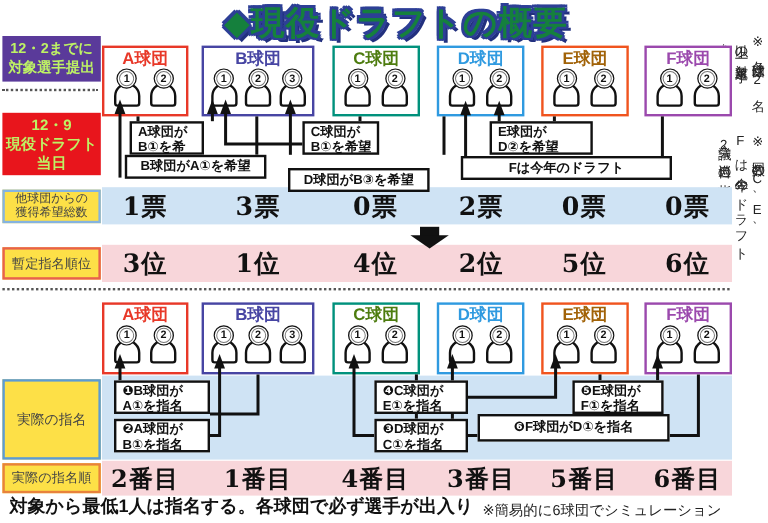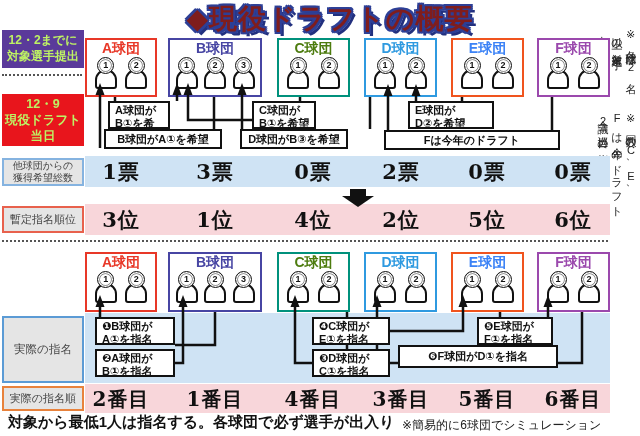--- a/index.html
+++ b/index.html
@@ -1,20 +1,20 @@
 <!DOCTYPE html>
 <html><head>
 <meta charset="utf-8">
 <style>
   html,body{margin:0;padding:0;background:#fff;}
   .stage{position:relative;width:640px;height:436px;background:#fff;overflow:hidden;
          font-family:"Liberation Sans","DejaVu Sans",sans-serif;color:#111;}
   
   .title{position:absolute;left:110px;top:0;width:440px;text-align:center;
-         font-size:28px;font-weight:900;letter-spacing:1px;color:#7f1d1d;
+         font-size:28px;font-weight:900;letter-spacing:1px;color:#15803d;
          text-shadow:-2px -2px 0 #2d3f96,2px -2px 0 #2d3f96,-2px 2px 0 #2d3f96,2px 2px 0 #2d3f96,
                      -2px 0 0 #2d3f96,2px 0 0 #2d3f96,0 -2px 0 #2d3f96,0 2px 0 #2d3f96,
                      4px 4px 0 #22307e;}
   
   .tag{position:absolute;left:2px;width:82px;color:#bef264;font-weight:bold;text-align:center;
        white-space:pre-line;box-sizing:border-box;}
   .tag-purple{top:30px;background:#5a3a9a;font-size:12px;line-height:16px;padding-top:2px;height:38px;}
   .tag-red{top:94px;background:#e8151c;font-size:12.5px;line-height:16px;padding-top:2px;height:52px;}
   .dotline{position:absolute;left:2px;top:74px;width:80px;border-top:2px dotted #555;}
   
@@ -22,21 +22,21 @@
          white-space:pre-line;font-size:11px;letter-spacing:1.5px;line-height:14px;color:#222;}
   .vnote1{top:28px;height:130px;}
   .vnote2{top:112px;height:175px;}
   
   .band{position:absolute;left:85px;width:525px;}
   .band-votes{top:156px;height:31px;background:#cfe3f4;}
   .band-prov{top:204px;height:31px;background:#f8d6da;}
   .band-nom{top:313px;height:70px;background:#cfe3f4;}
   .band-order{top:384px;height:29px;background:#f8d6da;}
   
-  .rlabel{position:absolute;left:2px;background:#e5e5e5;box-sizing:border-box;color:#444;
+  .rlabel{position:absolute;left:2px;background:#fde047;box-sizing:border-box;color:#444;
           display:flex;align-items:center;justify-content:center;text-align:center;z-index:6;}
   .lbl-votes{top:158px;width:82px;height:28px;border:2px solid #85b3e0;font-size:10px;line-height:12px;white-space:pre-line;}
   .lbl-prov{top:206px;width:82px;height:27px;border:2px solid #e8614d;font-size:11px;}
   .lbl-nom{top:316px;width:82px;height:67px;border:2px solid #5b9bd5;font-size:11.5px;}
   .lbl-order{top:386px;width:82px;height:25px;border:2px solid #e8823c;font-size:11px;}
   
   .cell{position:absolute;width:90px;text-align:center;font-weight:bold;color:#111;
         font-family:"DejaVu Serif","Liberation Serif",serif;letter-spacing:1px;z-index:3;}
   .votes-y{top:158px;font-size:21px;}
   .prov-y{top:206px;font-size:21px;}
@@ -49,21 +49,21 @@
   .t-a{left:85px;width:72px;}
   .t-b{left:168px;width:94px;}
   .t-c{left:277px;width:73px;}
   .t-d{left:364px;width:73px;}
   .t-e{left:451px;width:73px;}
   .t-f{left:537px;width:73px;}
   .cb-a{border-color:#e83828;}.ct-a{color:#e83828;}
   .cb-b{border-color:#4745a3;}.ct-b{color:#4745a3;}
   .cb-c{border-color:#00917c;}.ct-c{color:#4d7c0f;}
   .cb-d{border-color:#2f9ae0;}.ct-d{color:#2f9ae0;}
-  .cb-e{border-color:#f0541e;}.ct-e{color:#3b82f6;}
+  .cb-e{border-color:#f0541e;}.ct-e{color:#a16207;}
   .cb-f{border-color:#9b49ad;}.ct-f{color:#9b49ad;}
   .tname{text-align:center;font-size:14px;font-weight:bold;line-height:15px;margin-top:1px;}
   .persons{display:flex;justify-content:space-evenly;align-items:flex-start;margin-top:1px;}
   .person{width:24px;}
   .p-head{width:15px;height:15px;border:1.6px solid #111;border-radius:50%;margin:0 auto;background:#fff;
           font-size:9px;font-weight:bold;text-align:center;line-height:15px;position:relative;z-index:2;
           box-shadow:inset 0 0 0 1.2px #fff,inset 0 0 0 2px #777;}
   .p-body{width:22px;height:20px;border:2px solid #111;border-radius:11px 11px 3px 3px;
           margin:-5px auto 0;background:#fff;box-sizing:border-box;}
   
@@ -323,21 +323,21 @@
     </g>
   </svg>
 
   <div class="wbox" style="left:108px;top:101px;width:62px;height:28px;">A球団が
 B①を希望</div>
   <div class="wbox" style="left:252px;top:101px;width:64px;height:28px;">C球団が
 B①を希望</div>
   <div class="wbox" style="left:408px;top:101px;width:86px;height:28px;">E球団が
 D②を希望</div>
   <div class="wbox one" style="left:104px;top:129px;width:118px;height:20px;">B球団がA①を希望</div>
-  <div class="wbox one" style="left:240px;top:129px;width:108px;height:20px;">D球団がB③を希望</div>
+  <div class="wbox one" style="left:240px;top:140px;width:118px;height:20px;">D球団がB③を希望</div>
   <div class="wbox one" style="left:384px;top:130px;width:176px;height:20px;">Fは今年のドラフト</div>
 
   <div class="wbox" style="left:95px;top:317px;width:80px;height:28px;">❶B球団が
 A①を指名</div>
   <div class="wbox" style="left:95px;top:349px;width:80px;height:28px;">❷A球団が
 B①を指名</div>
   <div class="wbox" style="left:312px;top:317px;width:78px;height:28px;">❹C球団が
 E①を指名</div>
   <div class="wbox" style="left:312px;top:349px;width:78px;height:28px;">❸D球団が
 C①を指名</div>

